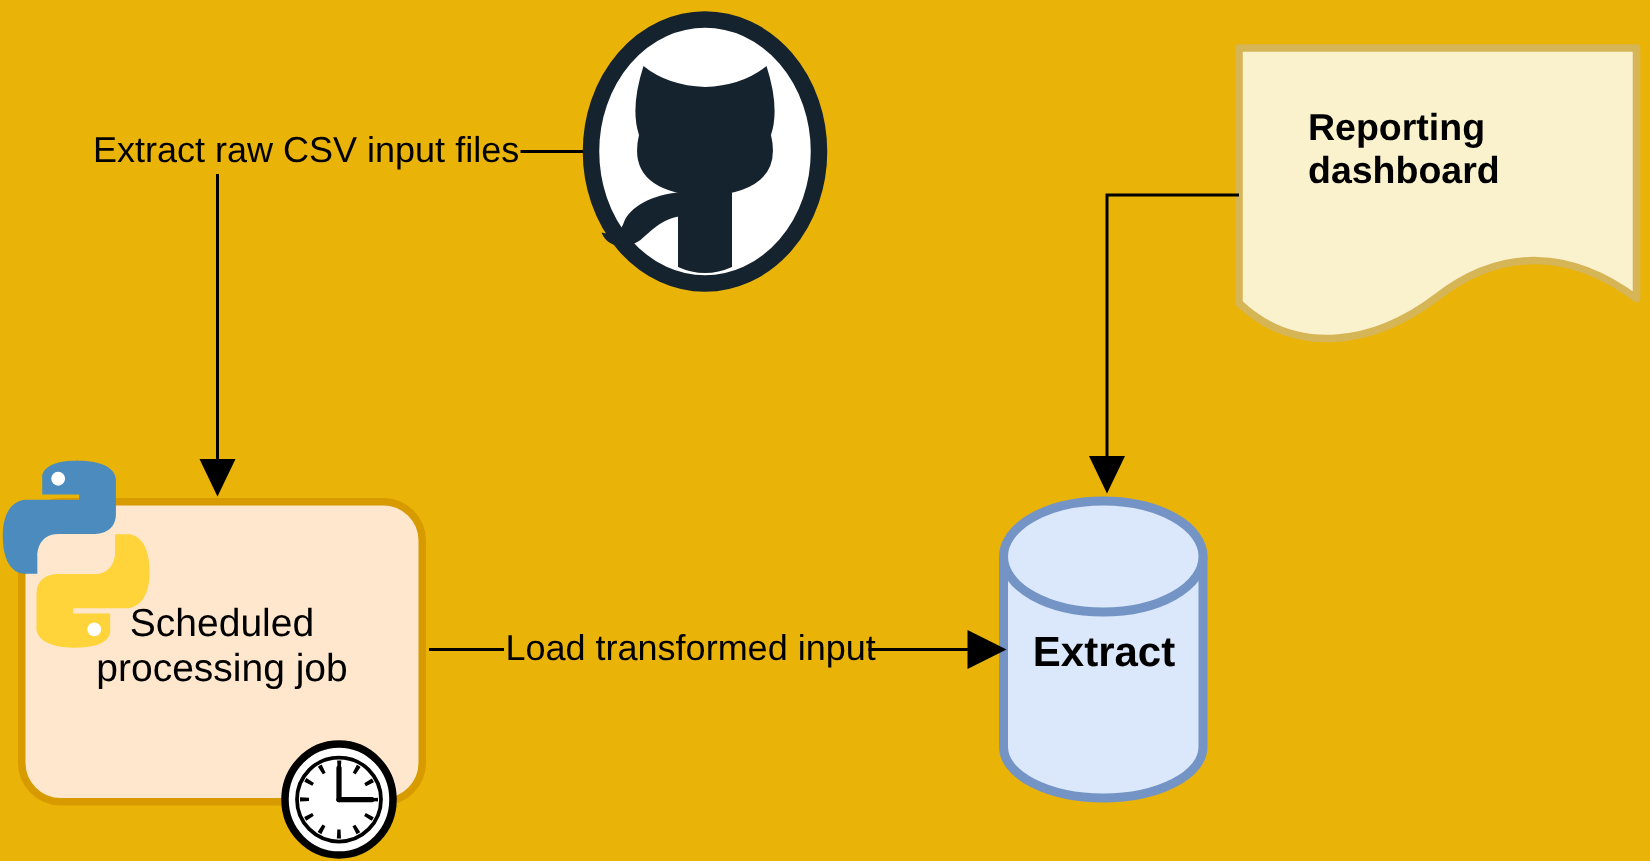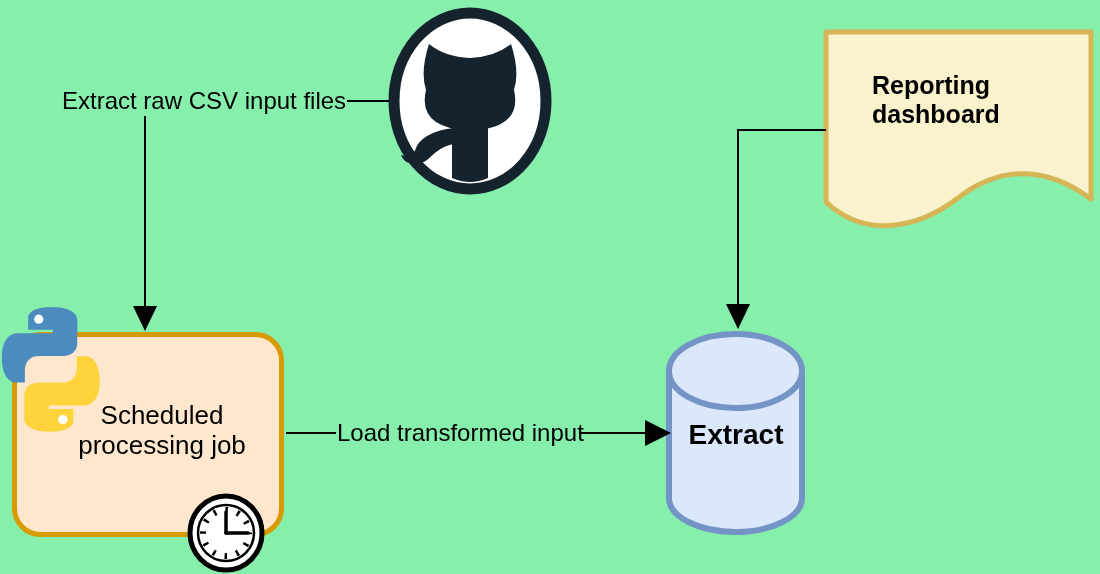--- a/index.html
+++ b/index.html
@@ -1,23 +1,23 @@
 <!DOCTYPE html>
 <html><head>
 <meta charset="utf-8">
 <style>
   html,body{margin:0;padding:0;background:#ffffff;}
   .canvas{
-    position:relative;width:1100px;height:574px;background:#86efac;
+    position:relative;width:1100px;height:574px;background:#eab308;
     font-family:"Liberation Sans",sans-serif;overflow:hidden;
   }
   .diagram-svg{position:absolute;left:0;top:0;}
   .label{position:absolute;color:#000;white-space:normal;}
   .edge-label{font-size:24px;line-height:26px;}
-  .job-label{left:54px;top:400px;width:216px;text-align:center;font-size:26px;line-height:30px;}
+  .job-label{left:40px;top:400px;width:216px;text-align:center;font-size:26px;line-height:30px;}
   .db-label{left:656px;top:418px;width:160px;text-align:center;font-size:28px;line-height:34px;font-weight:bold;}
   .dash-label{left:872px;top:71px;width:172px;font-size:25px;line-height:29px;font-weight:bold;}
   .extract-label{left:62px;top:88px;}
   .load-label{left:337px;top:420px;}
 </style>
 </head>
 <body>
 
 <div class="canvas">
 

